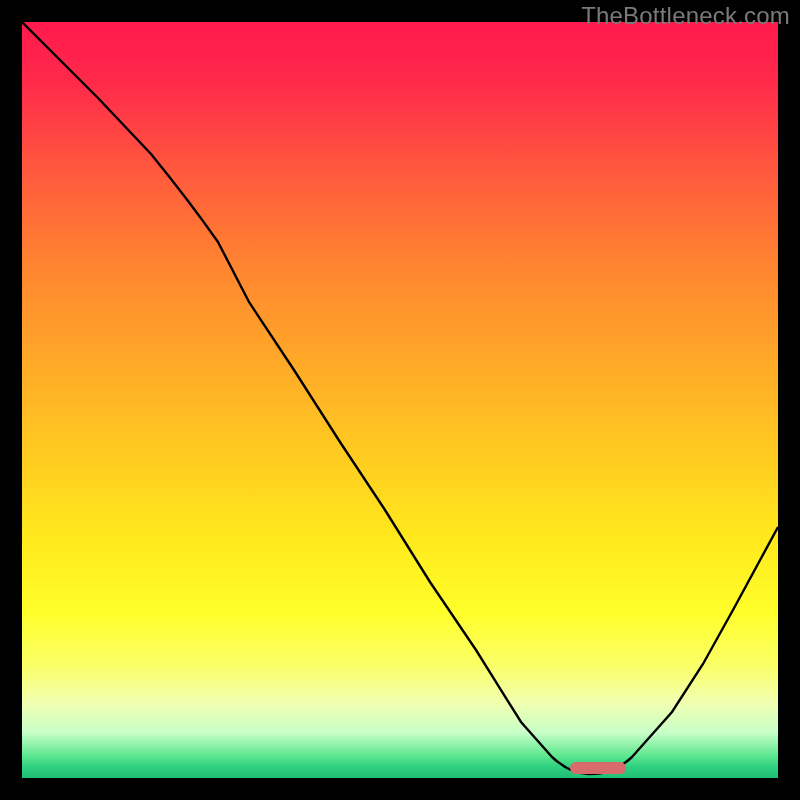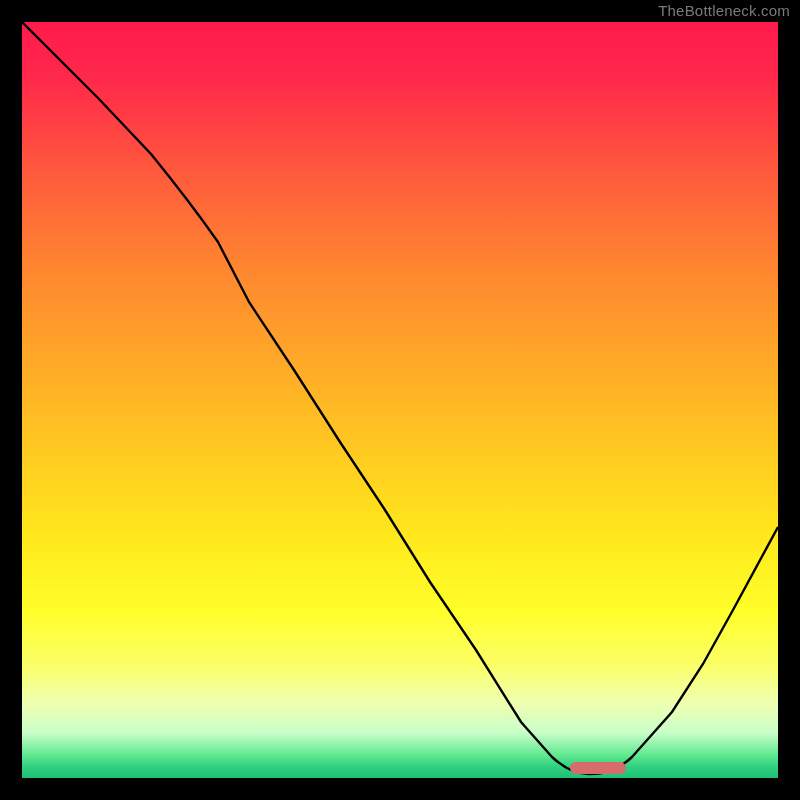--- a/index.html
+++ b/index.html
@@ -62,21 +62,21 @@
     width: 56px;
     height: 12px;
     left: 548px;
     top: 740px;
   }
   .watermark {
     position: absolute;
     right: 10px;
     top: 2px;
     color: #7a7a7a;
-    font-size: 15px;
+    font-size: 24px;
     font-family: Arial, sans-serif;
     letter-spacing: 0.2px;
   }
 </style>
 </head>
 <body>
 
 <div class="container">
   <div class="plot-area">
     <div class="gradient-bg"></div>

